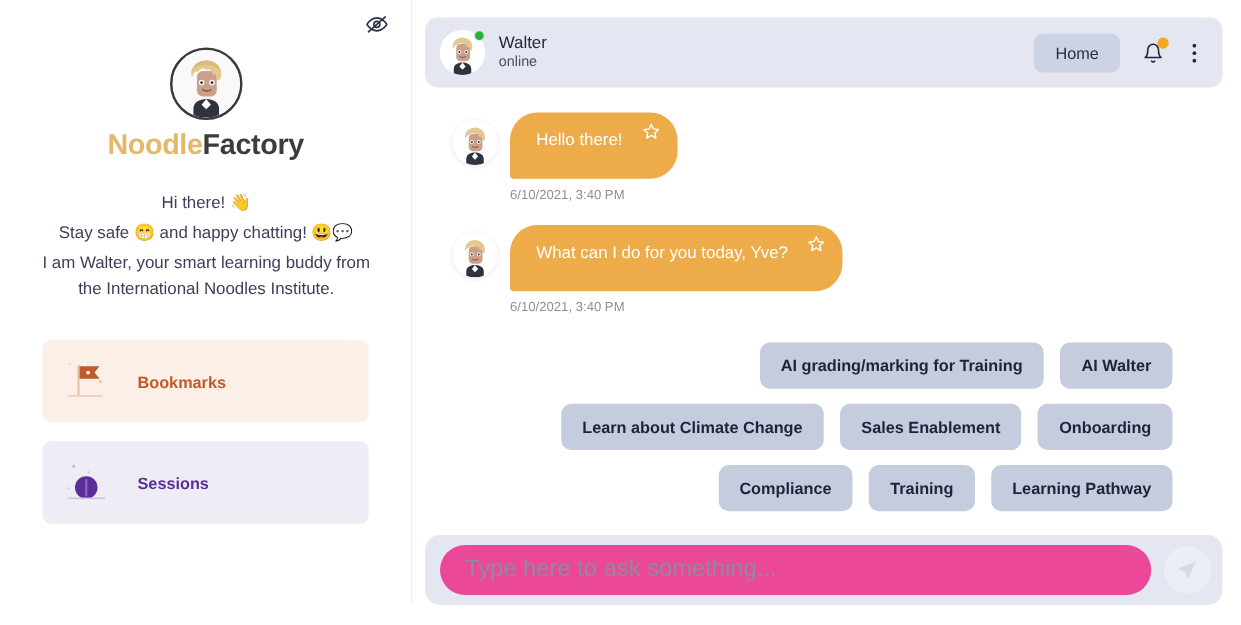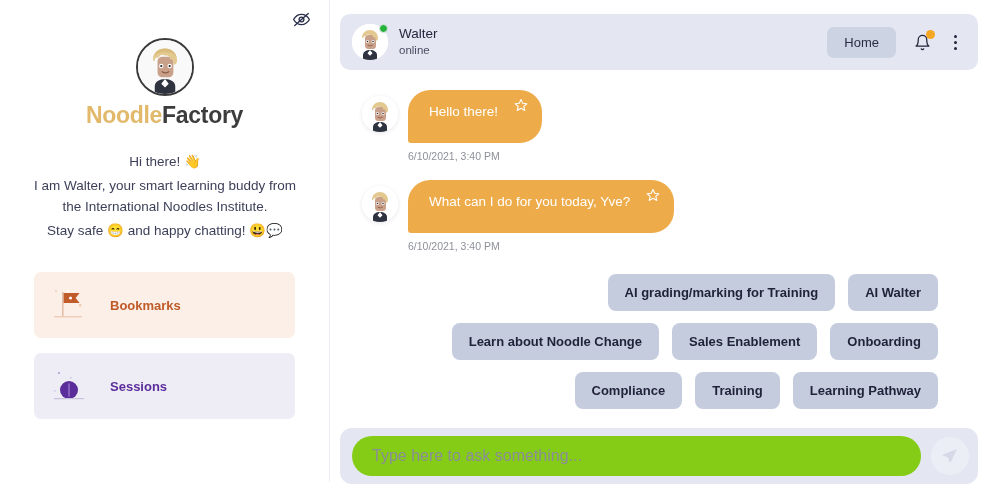--- a/index.html
+++ b/index.html
@@ -268,23 +268,23 @@
     display: flex;
     align-items: center;
     padding: 0 9px 0 12px;
   }
   .composer-input {
     flex: 1 1 auto;
     height: 40px;
     border-radius: 20px;
     border: none;
     outline: none;
-    background: #84cc16;
+    background: #ec4899;
     padding: 0 20px;
-    font-size: 16px;
+    font-size: 19px;
     color: #2b2d44;
     font-family: "Liberation Sans", sans-serif;
   }
   .composer-input::placeholder { color: #8b8d99; }
   .send-btn {
     width: 38px; height: 38px;
     margin-left: 10px;
     border-radius: 50%;
     background: #eceef6;
     display: flex;
@@ -327,22 +327,22 @@
           <path d="M29 42l4 5-4 4-4-4z" fill="#ffffff"></path>
         </svg>
       </div>
       <div class="brand-logo-text">
         <span class="b1">Noodle</span><span class="b2">Factory</span>
       </div>
     </div>
 
     <div class="greeting">
       <p>Hi there! 👋</p>
+      <p>Stay safe 😁 and happy chatting! 😃💬</p>
       <p>I am Walter, your smart learning buddy from the International Noodles Institute.</p>
-      <p>Stay safe 😁 and happy chatting! 😃💬</p>
     </div>
 
     <div class="nav-cards">
 
       <div class="nav-card bookmarks">
         <div class="nav-card-icon">
           <svg width="48" height="40" viewBox="0 0 48 40">
             <rect x="7" y="5" width="2" height="2" fill="#f3d6c3"></rect>
             <rect x="31" y="19" width="2.5" height="2.5" fill="#f0cdb6"></rect>
             <circle cx="20" cy="6" r="1" fill="#fff"></circle>
@@ -469,21 +469,21 @@
           <div class="msg-time">6/10/2021, 3:40 PM</div>
         </div>
       </div>
 
       <div class="chips">
         <div class="chip-row">
           <div class="chip">AI grading/marking for Training</div>
           <div class="chip">AI Walter</div>
         </div>
         <div class="chip-row">
-          <div class="chip">Learn about Noodle Change</div>
+          <div class="chip">Learn about Climate Change</div>
           <div class="chip">Sales Enablement</div>
           <div class="chip">Onboarding</div>
         </div>
         <div class="chip-row">
           <div class="chip">Compliance</div>
           <div class="chip">Training</div>
           <div class="chip">Learning Pathway</div>
         </div>
       </div>
 

